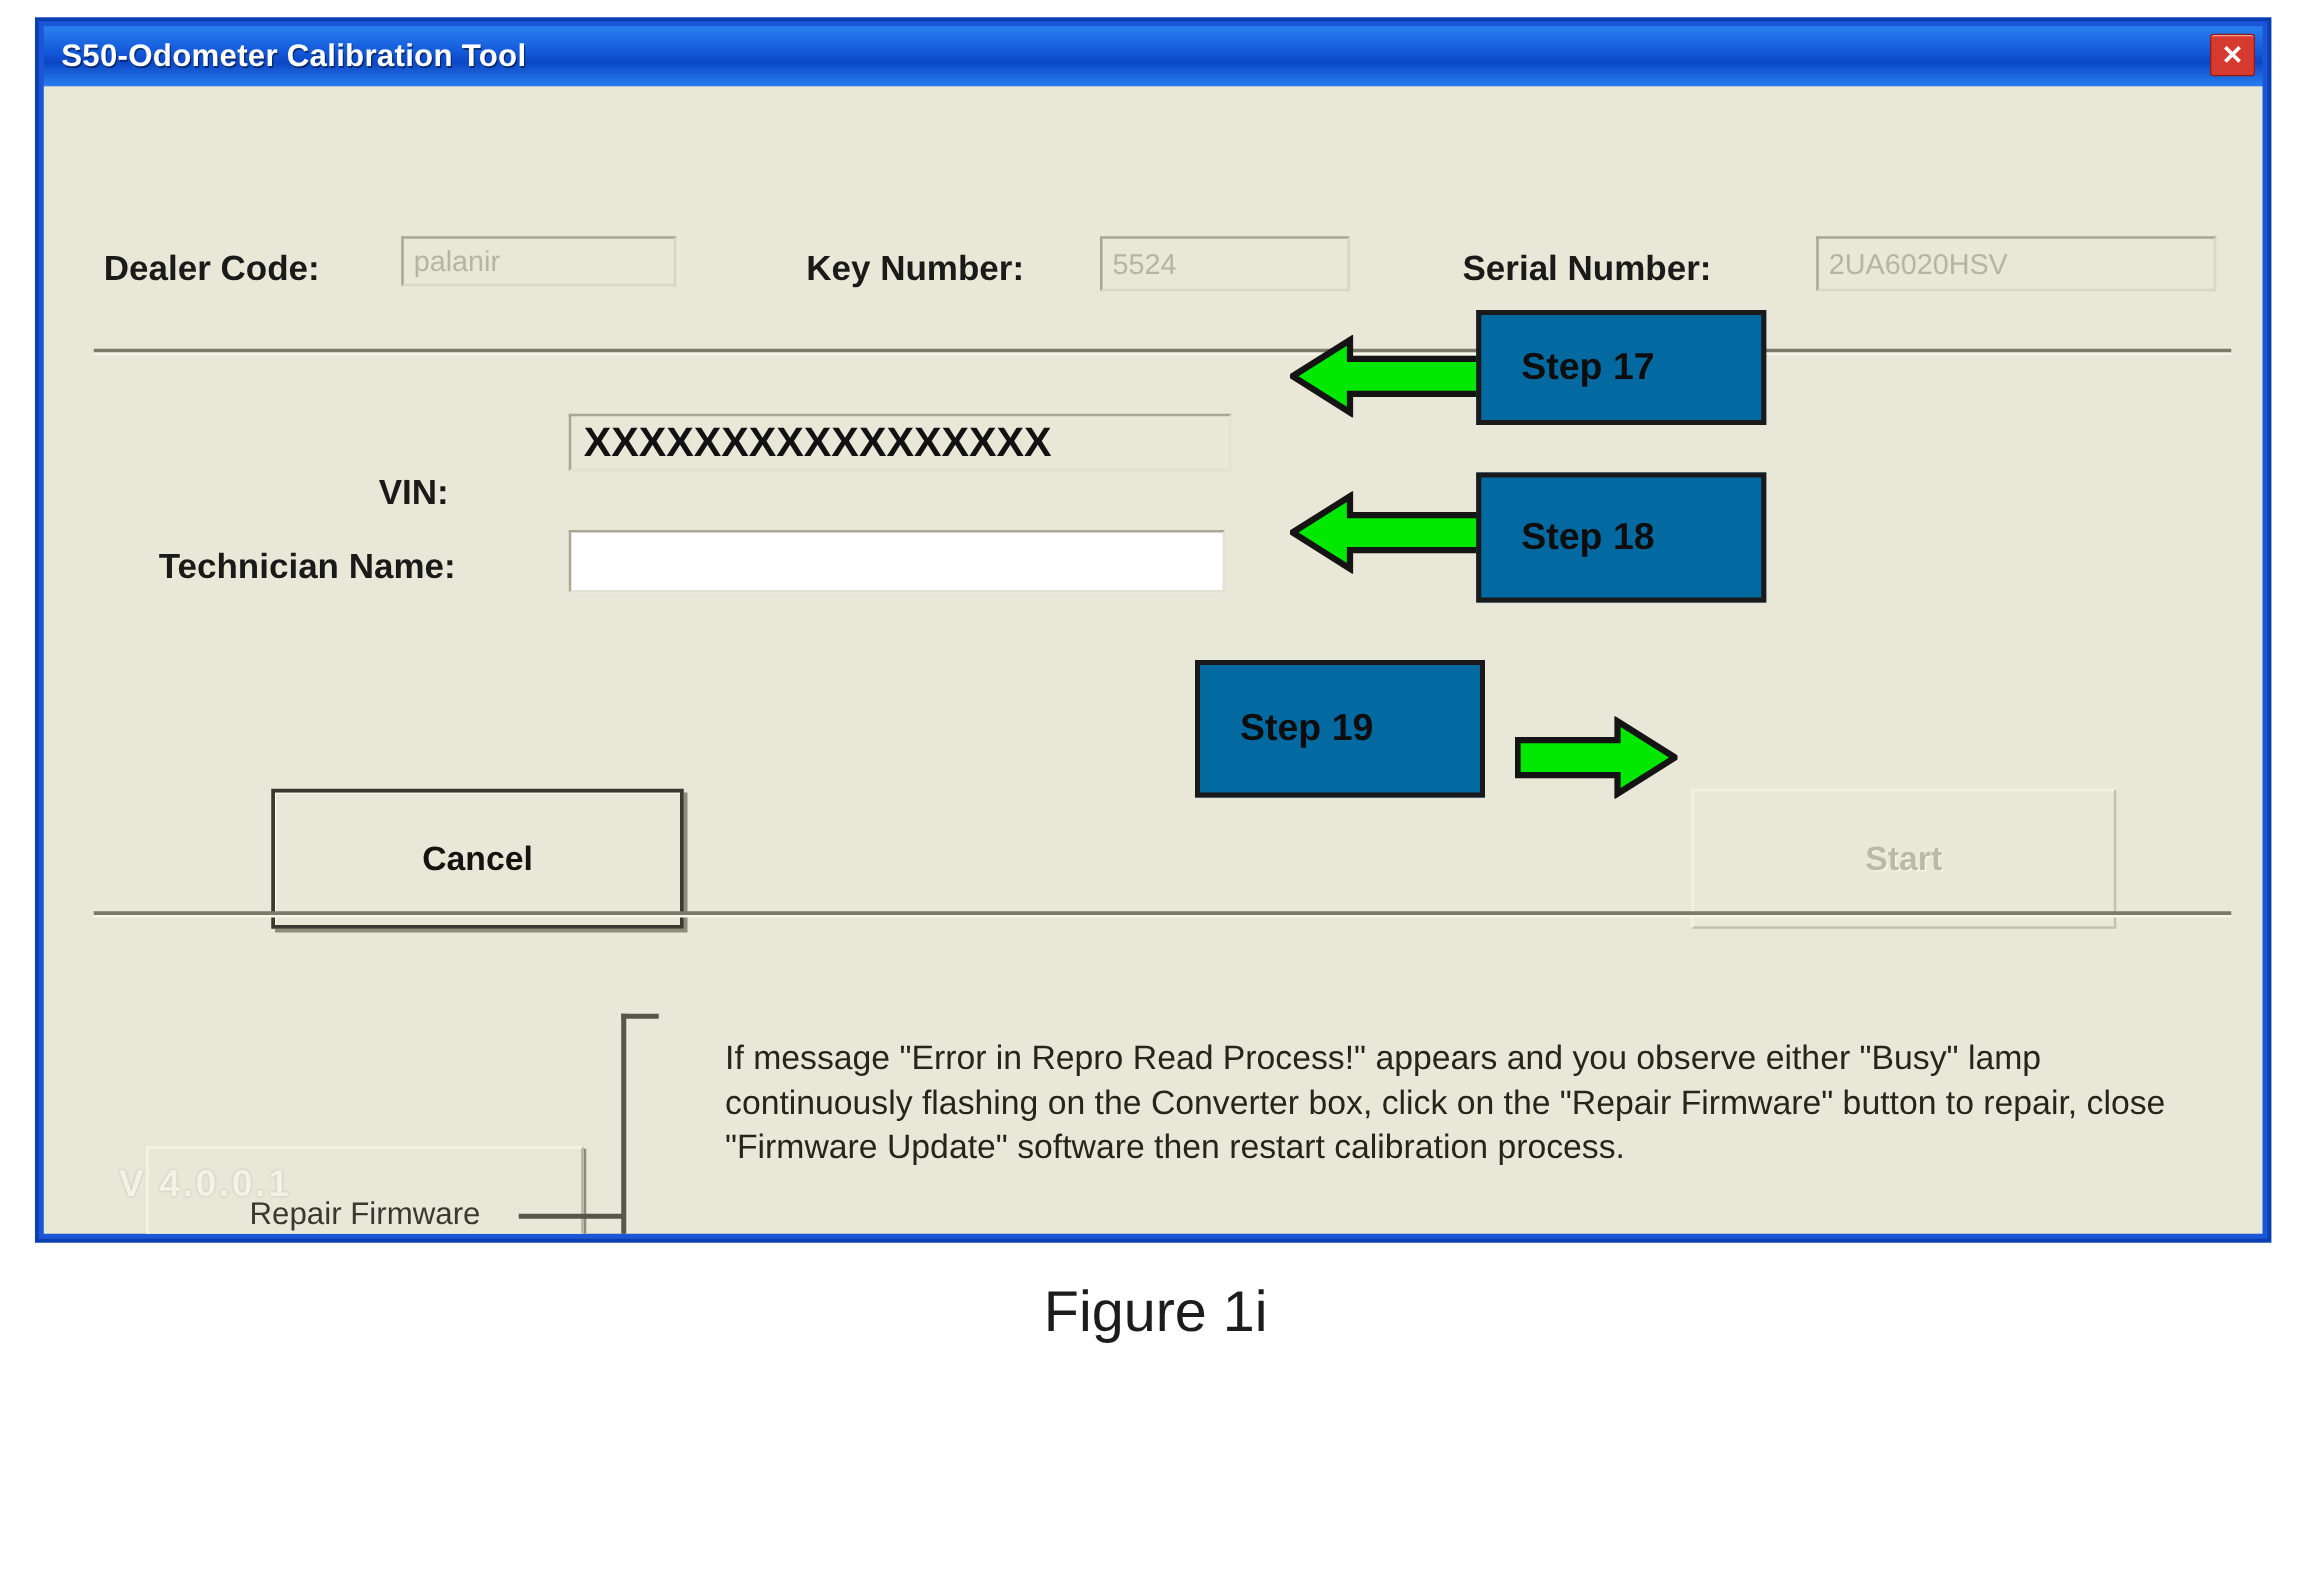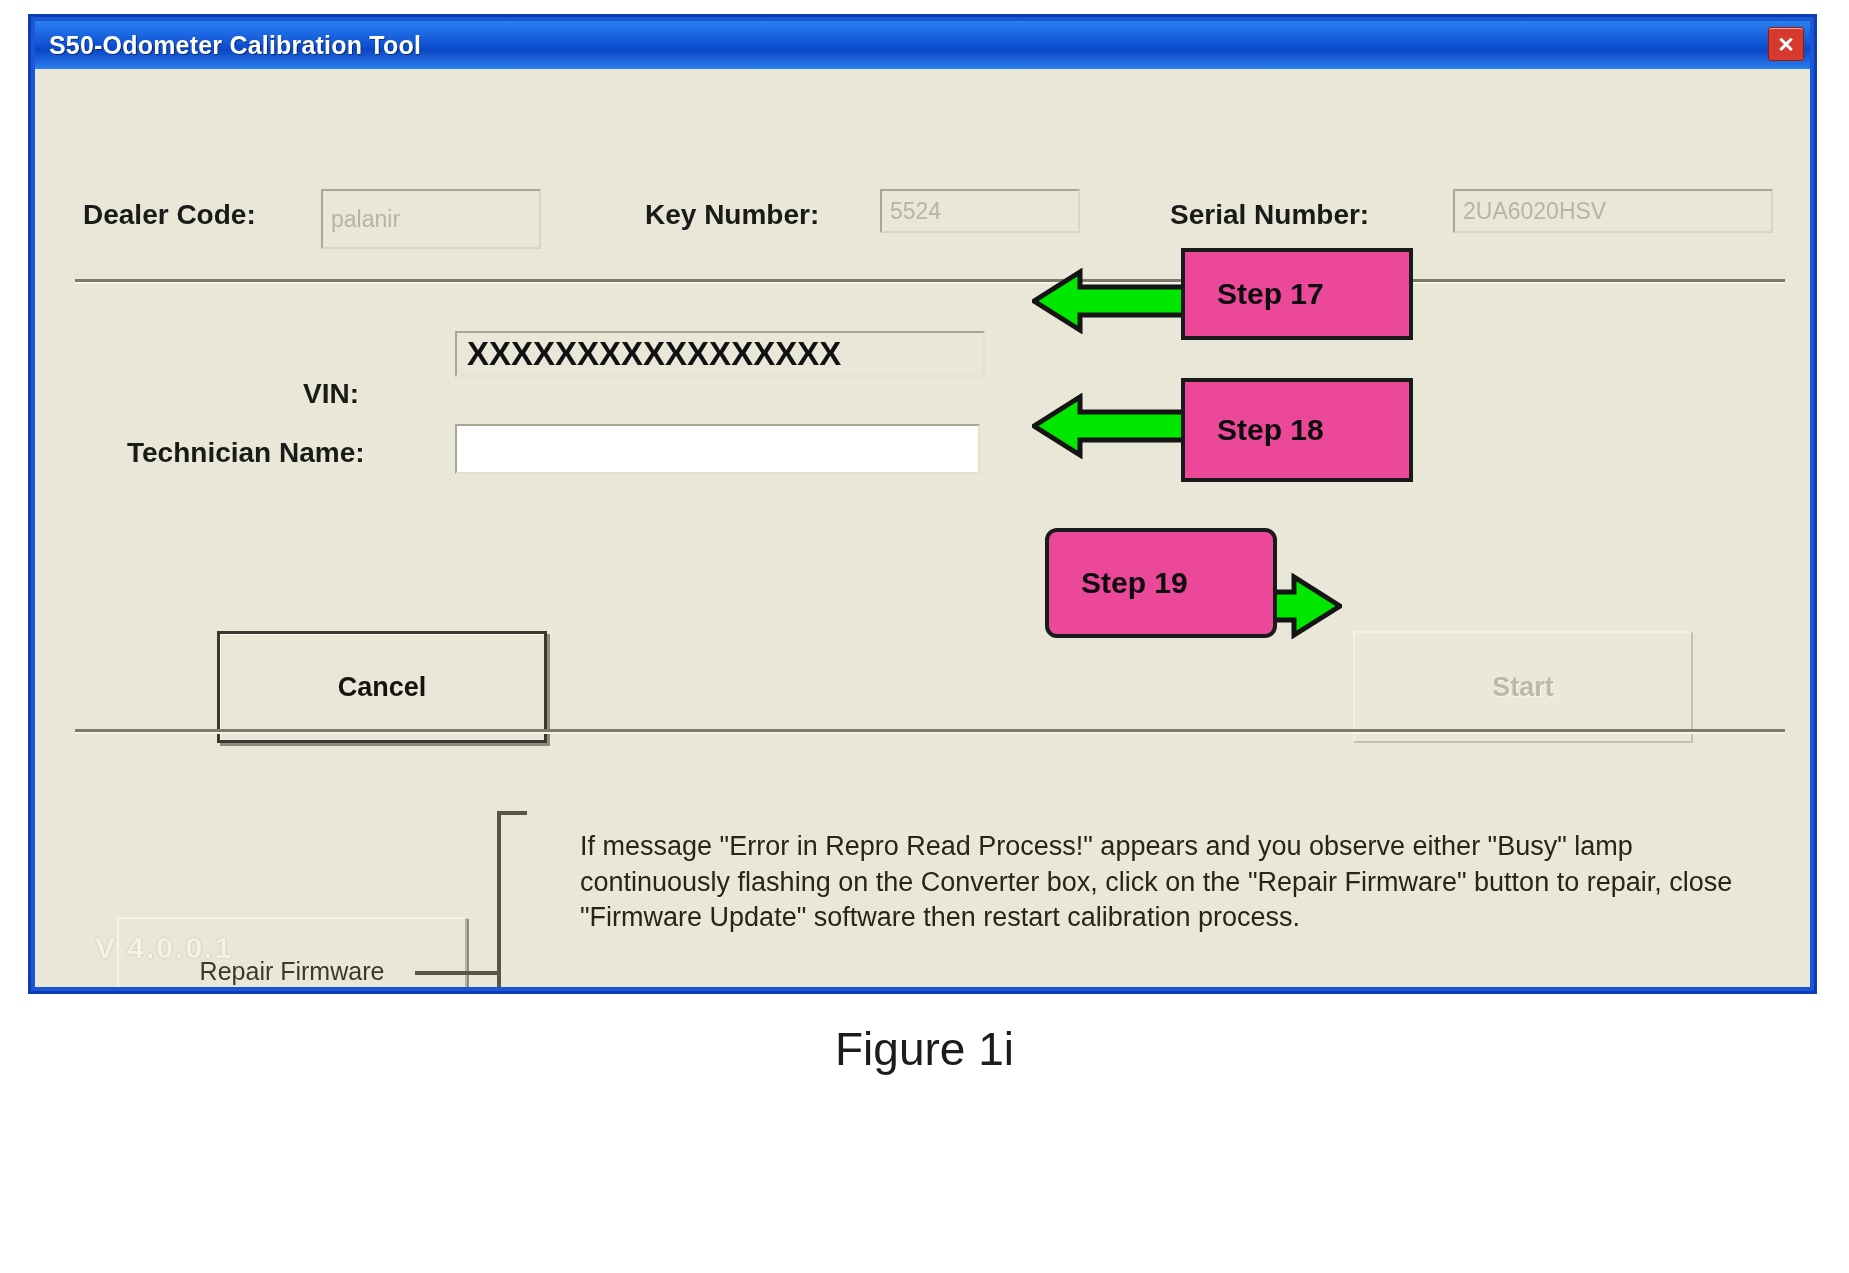--- a/index.html
+++ b/index.html
@@ -89,21 +89,21 @@
     font-size: 23px;
     padding: 4px 8px;
     box-sizing: border-box;
     display: flex;
     align-items: center;
     font-family: "Liberation Sans", sans-serif;
     overflow: hidden;
     white-space: nowrap;
   }
   #lbl-dealer   { position: absolute; left: 48px;   top: 130px; }
-  #inp-dealer   { position: absolute; left: 286px;  top: 120px; width: 220px; height: 60px; }
+  #inp-dealer   { position: absolute; left: 286px;  top: 120px; width: 220px; height: 40px; }
   #lbl-key      { position: absolute; left: 610px;  top: 130px; }
   #inp-key      { position: absolute; left: 845px;  top: 120px; width: 200px; height: 44px; }
   #lbl-serial   { position: absolute; left: 1135px; top: 130px; }
   #inp-serial   { position: absolute; left: 1418px; top: 120px; width: 320px; height: 44px; }
 
   .hrule {
     position: absolute;
     left: 40px;
     width: 1710px;
     height: 0;
@@ -209,31 +209,31 @@
     position: absolute; left: 60px; bottom: 22px;
     font-size: 30px; font-weight: bold;
     color: #f4f2e4;
     text-shadow: 0 0 2px rgba(160,158,140,.7);
     letter-spacing: 2px;
   }
 
   
   .step-box {
     position: absolute;
-    background: #ec4899;
+    background: #0369a1;
     border: 4px solid #1a1a1a;
     box-sizing: border-box;
     display: flex; align-items: center;
     padding-left: 32px;
     font-size: 30px; font-weight: bold; color: #0d0d0d;
     z-index: 30;
   }
   #step17-box { left: 1181px; top: 248px;  width: 232px; height: 92px; }
   #step18-box { left: 1181px; top: 378px;  width: 232px; height: 104px; }
-  #step19-box { left: 1045px;  top: 528px;  width: 232px; height: 110px; border-radius: 12px; }
+  #step19-box { left: 956px;  top: 528px;  width: 232px; height: 110px; }
 
   .arrow-wrap { position: absolute; z-index: 25; }
   #arrow17 { left: 1032px; top: 268px;  width: 164px; height: 66px; }
   #arrow18 { left: 1032px; top: 393px;  width: 164px; height: 66px; }
   #arrow19 { left: 1212px; top: 573px;  width: 130px; height: 66px; }
 
   
   #figure-caption {
     position: absolute;
     left: 0; top: 1022px;

